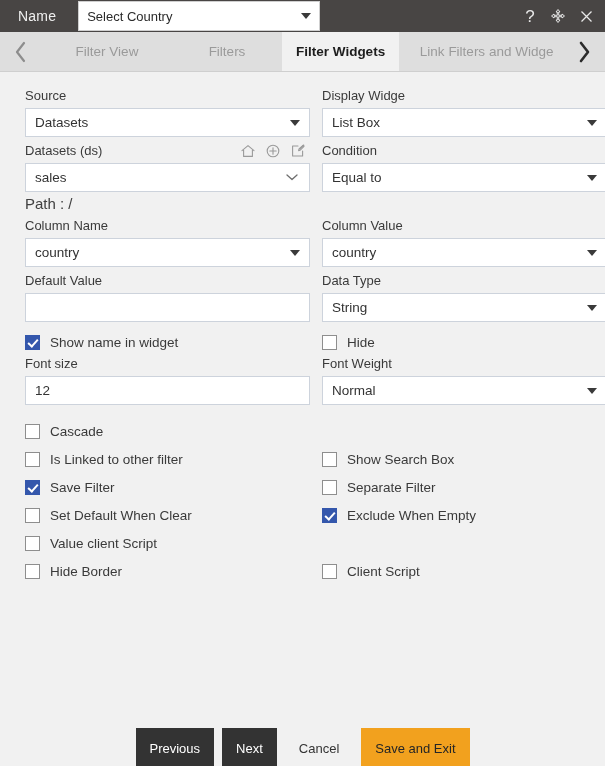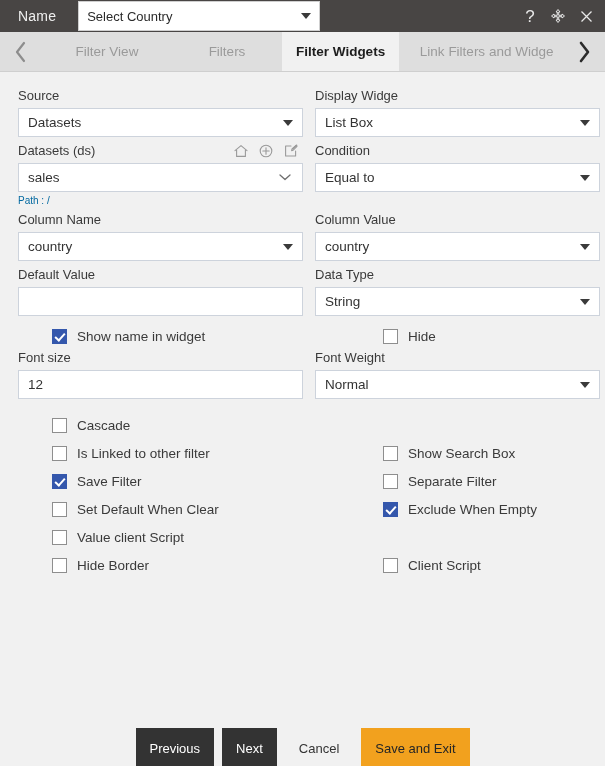--- a/index.html
+++ b/index.html
@@ -91,21 +91,21 @@
   .tab.t1 { width: 130px; }
   .tab.t2 { width: 110px; }
   .tab.t4 { width: 175px; overflow: hidden; }
   .tab.active {
     background: #f1f1f1;
     color: #1d1d1d;
     font-weight: bold;
   }
 
   
-  .body { padding: 10px 14px 0 18px; }
+  .body { padding: 10px 14px 0 25px; }
   .row { display: flex; gap: 12px; }
   .col { width: 285px; flex: 0 0 285px; }
   .fieldlabel {
     font-size: 13px;
     color: #3a3a3a;
     margin: 6px 0 4px 0;
     line-height: 16px;
   }
   .labelrow {
     display: flex; align-items: center; justify-content: space-between;
@@ -122,28 +122,28 @@
     display: flex; align-items: center;
     padding: 0 9px;
     font-size: 13.5px;
     color: #333;
   }
   .input .val { flex: 1; overflow: hidden; white-space: nowrap; }
   .input.plain { cursor: text; }
   .select { cursor: pointer; }
 
   .path {
-    font-size: 10px;
-    color: #0369a1;
+    font-size: 15px;
+    color: #404040;
     margin-top: 3px;
   }
 
   
   .cbrow { display: flex; gap: 12px; margin-top: 13px; }
-  .cbcell { width: 285px; flex: 0 0 285px; display: flex; align-items: center; margin-left: 34px; }
+  .cbcell { width: 285px; flex: 0 0 285px; display: flex; align-items: center; }
   .cb {
     width: 15px; height: 15px;
     border: 1px solid #8e8e8e;
     background: #fff;
     margin-right: 10px;
     flex: 0 0 15px;
     position: relative;
     cursor: pointer;
   }
   .cb.checked {

